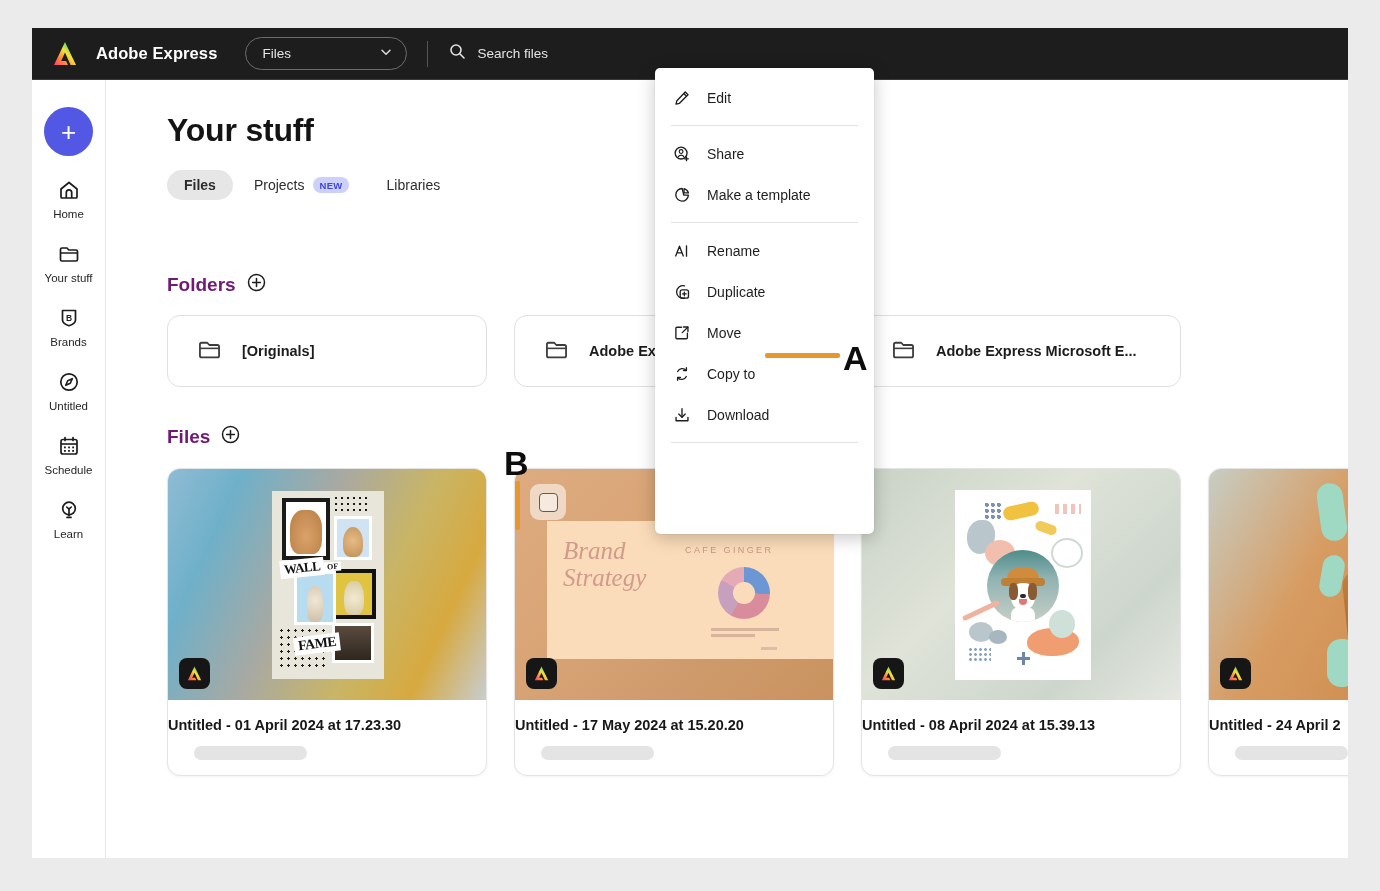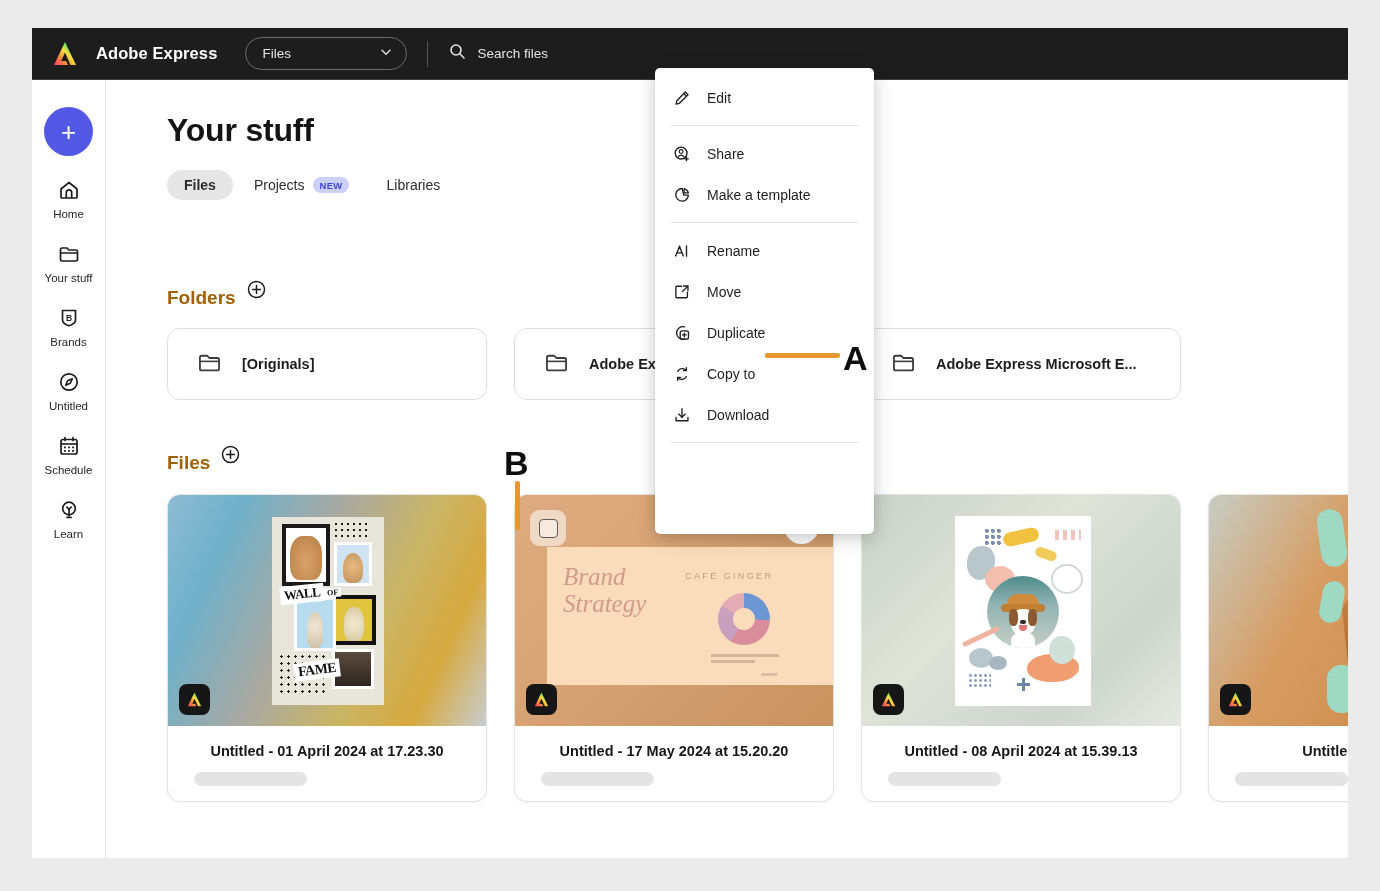--- a/index.html
+++ b/index.html
@@ -97,21 +97,21 @@
     background: #ccd0fb; color: #4046d6;
     font-size: 9.5px; font-weight: bold; letter-spacing: .3px;
     padding: 3px 6px 2px; border-radius: 8px;
   }
 
   .section-head {
     display: flex; align-items: center; gap: 11px;
     margin-top: 73px;
   }
   .section-head.files { margin-top: 38px; }
-  .section-title { font-size: 19px; font-weight: bold; color: #a16207; margin-top: 14px; }
+  .section-title { font-size: 19px; font-weight: bold; color: #701a75; }
 
   
   #folders-row {
     display: flex; gap: 27px; margin-top: 19px;
   }
   .folder-card {
     width: 320px; height: 72px;
     border: 1px solid #e0e0e0; border-radius: 13px;
     display: flex; align-items: center; gap: 19px;
     padding-left: 28px; cursor: pointer; background: #fff;
@@ -155,21 +155,21 @@
   .more-btn {
     position: absolute; right: 14px; top: 14px;
     width: 35px; height: 35px; border-radius: 50%;
     background: #fdfdfd;
     display: flex; align-items: center; justify-content: center; gap: 3.5px;
   }
   .more-btn u { width: 4.5px; height: 4.5px; border-radius: 50%; background: #2b2b2b; display:block; }
   .card-meta { padding: 17px 0 15px; }
   .card-title {
     font-size: 14.5px; font-weight: bold; color: #181818;
-    text-align: center; white-space: nowrap; overflow: hidden;
+    white-space: nowrap; overflow: hidden;
   }
   .card-sub {
     margin: 13px auto 0; width: 113px; height: 14px;
     border-radius: 7px; background: #e4e4e4;
   }
   .card-sub.left { margin-left: 26px; }
 
   
   #ctx-menu {
     position: absolute; left: 655px; top: 68px;
@@ -603,43 +603,43 @@
         <path d="M3 15.5 L7.2 4.6 L11.4 15.5 M4.6 12.1 H9.9" fill="none" stroke="#1e1e1e" stroke-width="1.5" stroke-linecap="round" stroke-linejoin="round"></path>
         <path d="M15 4.3 V15.7" stroke="#1e1e1e" stroke-width="1.5" stroke-linecap="round"></path>
       </svg>
     </span>
     <span>Rename</span>
   </div>
 
   <div class="mi">
     <span class="mi-ico">
       <svg width="18" height="18" viewBox="0 0 20 20">
+        <path d="M12.8 3.2 a7 7 0 1 0 .1 13.5" fill="none" stroke="#1e1e1e" stroke-width="1.5" stroke-linecap="round"></path>
+        <rect x="8" y="7.6" width="9.2" height="9.2" rx="2.2" fill="none" stroke="#1e1e1e" stroke-width="1.5"></rect>
+        <path d="M12.6 10.1 V14.3 M10.5 12.2 H14.7" stroke="#1e1e1e" stroke-width="1.4" stroke-linecap="round"></path>
+      </svg>
+    </span>
+    <span>Duplicate</span>
+  </div>
+
+  <div class="mi">
+    <span class="mi-ico">
+      <svg width="18" height="18" viewBox="0 0 20 20">
         <path d="M9.4 3.6 H4.4 a1.2 1.2 0 0 0 -1.2 1.2 V15.2 a1.2 1.2 0 0 0 1.2 1.2 H14.8
                  a1.2 1.2 0 0 0 1.2 -1.2 V10.3" fill="none" stroke="#1e1e1e" stroke-width="1.5" stroke-linecap="round" stroke-linejoin="round"></path>
         <path d="M11.6 3.3 H16.6 V8.3" fill="none" stroke="#1e1e1e" stroke-width="1.5" stroke-linecap="round" stroke-linejoin="round"></path>
         <path d="M16.4 3.5 L10.3 9.6" stroke="#1e1e1e" stroke-width="1.5" stroke-linecap="round"></path>
       </svg>
     </span>
     <span>Move</span>
   </div>
 
   <div class="mi">
     <span class="mi-ico">
       <svg width="18" height="18" viewBox="0 0 20 20">
-        <path d="M12.8 3.2 a7 7 0 1 0 .1 13.5" fill="none" stroke="#1e1e1e" stroke-width="1.5" stroke-linecap="round"></path>
-        <rect x="8" y="7.6" width="9.2" height="9.2" rx="2.2" fill="none" stroke="#1e1e1e" stroke-width="1.5"></rect>
-        <path d="M12.6 10.1 V14.3 M10.5 12.2 H14.7" stroke="#1e1e1e" stroke-width="1.4" stroke-linecap="round"></path>
-      </svg>
-    </span>
-    <span>Duplicate</span>
-  </div>
-
-  <div class="mi">
-    <span class="mi-ico">
-      <svg width="18" height="18" viewBox="0 0 20 20">
         <path d="M5.2 7.2 a5.6 5.6 0 0 1 9.3 -1.3" fill="none" stroke="#1e1e1e" stroke-width="1.5" stroke-linecap="round"></path>
         <path d="M14.8 12.8 a5.6 5.6 0 0 1 -9.3 1.3" fill="none" stroke="#1e1e1e" stroke-width="1.5" stroke-linecap="round"></path>
         <path d="M14.9 3 V6.2 H11.7 M5.1 17 V13.8 H8.3" fill="none" stroke="#1e1e1e" stroke-width="1.5" stroke-linecap="round" stroke-linejoin="round"></path>
       </svg>
     </span>
     <span>Copy to</span>
   </div>
 
   <div class="mi">
     <span class="mi-ico">

